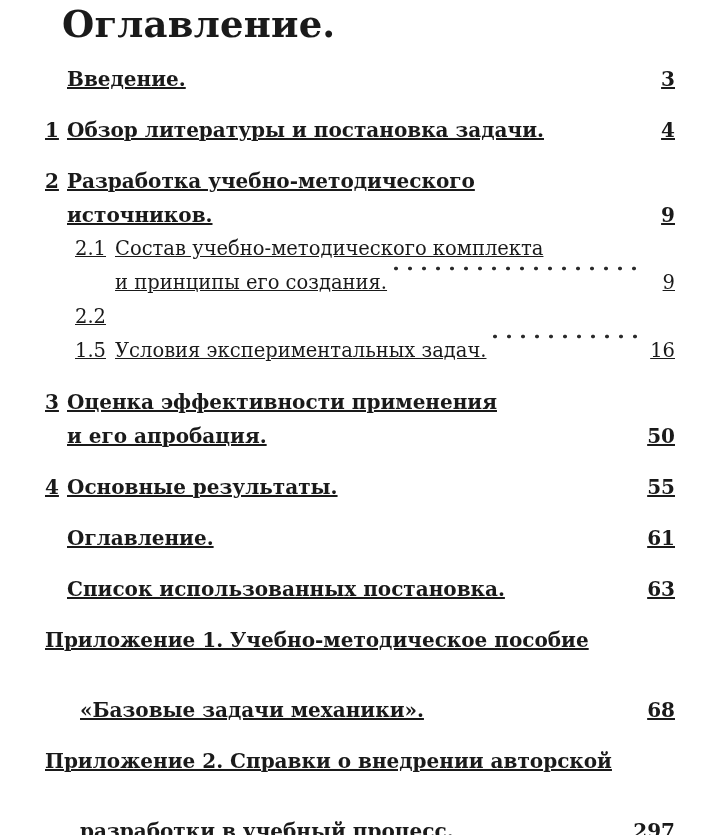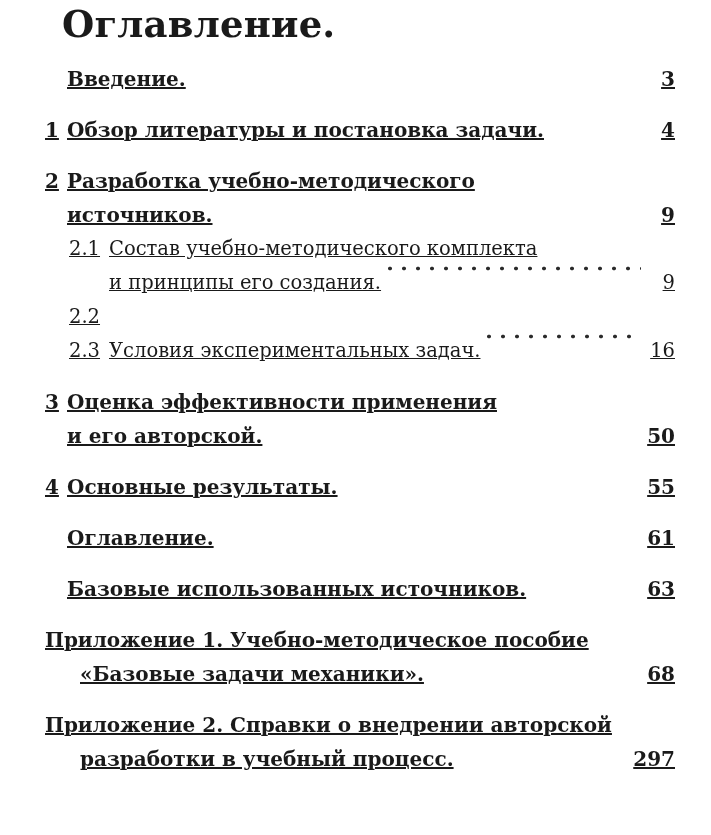--- a/index.html
+++ b/index.html
@@ -39,34 +39,35 @@
     font-weight: bold;
   }
   .entry.sub {
     font-weight: normal;
     font-size: 19.5px;
   }
   .num {
     flex: 0 0 22px;
   }
   .sub .num {
-    margin-left: 24px;
+    margin-left: 30px;
     flex: 0 0 40px;
   }
   .entry-body {
     flex: 1;
     min-width: 0;
   }
   .line { white-space: nowrap; }
   .line.last {
     display: flex;
     align-items: baseline;
   }
   .appendix .line.cont {
     padding-left: 35px;
+    margin-top: 36px;
   }
   .txt { white-space: nowrap; }
   .leader {
     flex: 1;
     align-self: stretch;
     margin: 0 10px 0 2px;
   }
   .leader.dots {
     background-image: radial-gradient(circle, #2b2b2b 1.6px, rgba(0,0,0,0) 2.2px);
     background-size: 14px 5px;
@@ -123,35 +124,35 @@
           <span class="txt">и принципы его создания.</span>
           <span class="leader dots"></span>
           <span class="pagenum">9</span>
         </div>
       </div>
     </div>
     <div class="entry sub tight">
       <span class="num">2.2</span>
     </div>
     <div class="entry sub">
-      <span class="num">2.3</span>
+      <span class="num">1.5</span>
       <div class="entry-body">
         <div class="line last">
           <span class="txt">Условия экспериментальных задач.</span>
           <span class="leader dots"></span>
           <span class="pagenum">16</span>
         </div>
       </div>
     </div>
     <div class="entry chapter">
       <span class="num">3</span>
       <div class="entry-body">
         <div class="line"><span class="txt">Оценка эффективности применения</span></div>
         <div class="line last cont">
-          <span class="txt">и его авторской.</span>
+          <span class="txt">и его апробация.</span>
           <span class="leader"></span>
           <span class="pagenum">50</span>
         </div>
       </div>
     </div>
     <div class="entry chapter">
       <span class="num">4</span>
       <div class="entry-body">
         <div class="line last">
           <span class="txt">Основные результаты.</span>
@@ -167,21 +168,21 @@
           <span class="txt">Оглавление.</span>
           <span class="leader"></span>
           <span class="pagenum">61</span>
         </div>
       </div>
     </div>
     <div class="entry chapter">
       <span class="num"></span>
       <div class="entry-body">
         <div class="line last">
-          <span class="txt">Базовые использованных источников.</span>
+          <span class="txt">Список использованных постановка.</span>
           <span class="leader"></span>
           <span class="pagenum">63</span>
         </div>
       </div>
     </div>
     <div class="entry appendix">
       <div class="entry-body">
         <div class="line"><span class="txt">Приложение 1. Учебно-методическое пособие</span></div>
         <div class="line last cont">
           <span class="txt">«Базовые задачи механики».</span>

